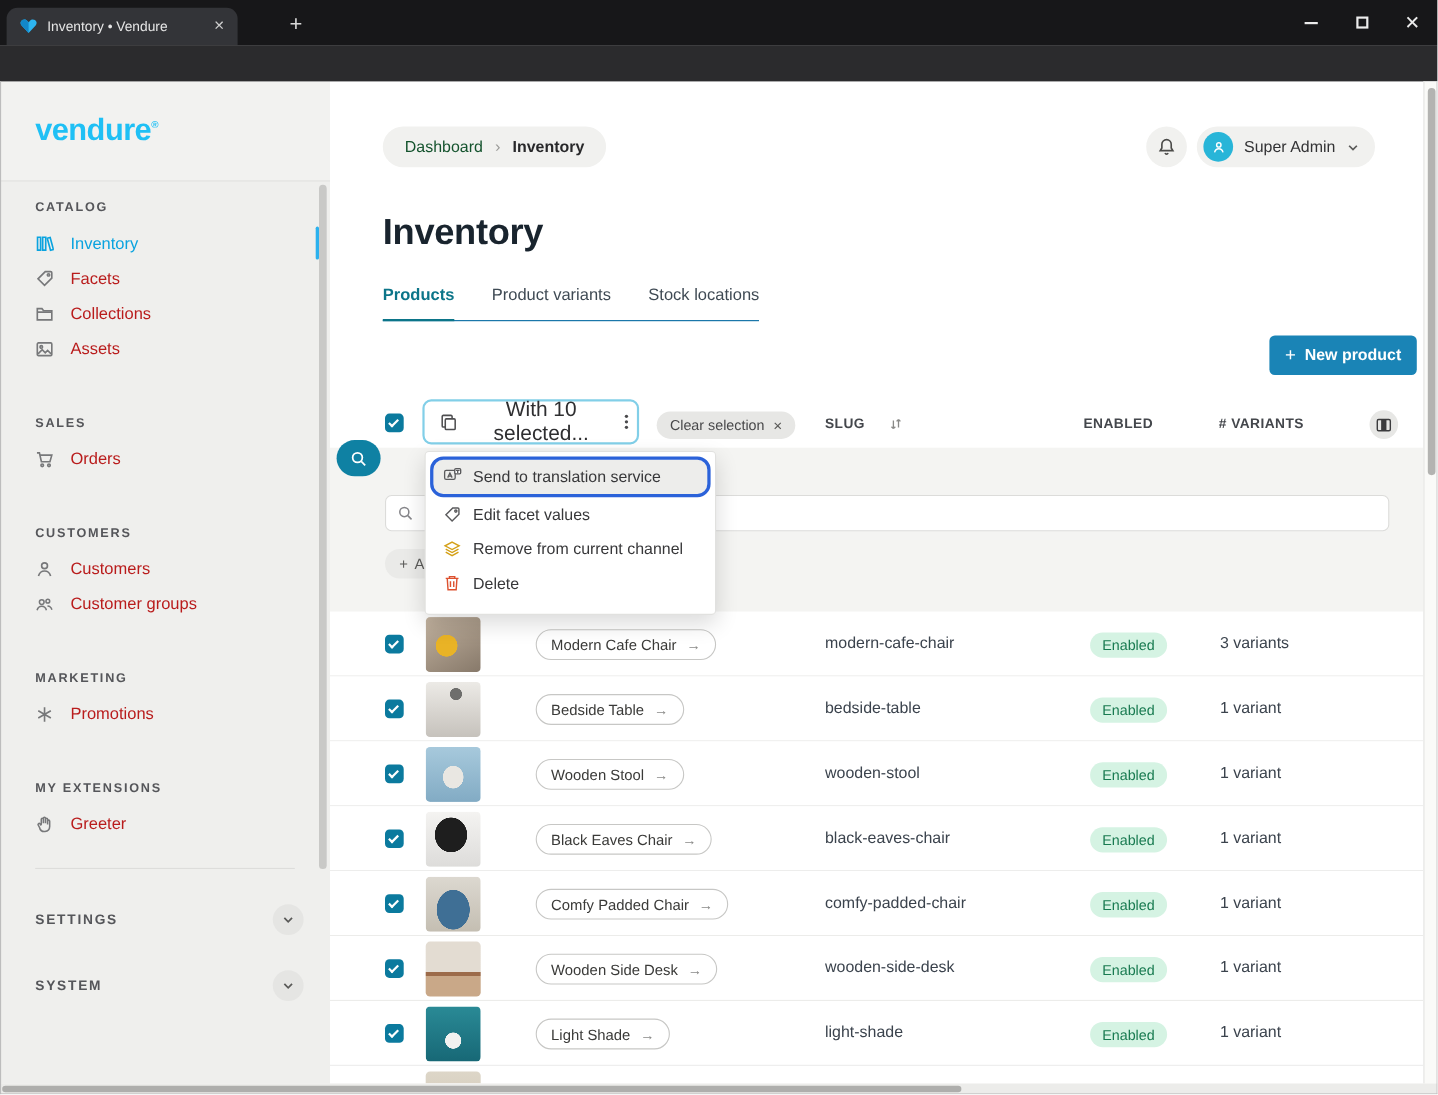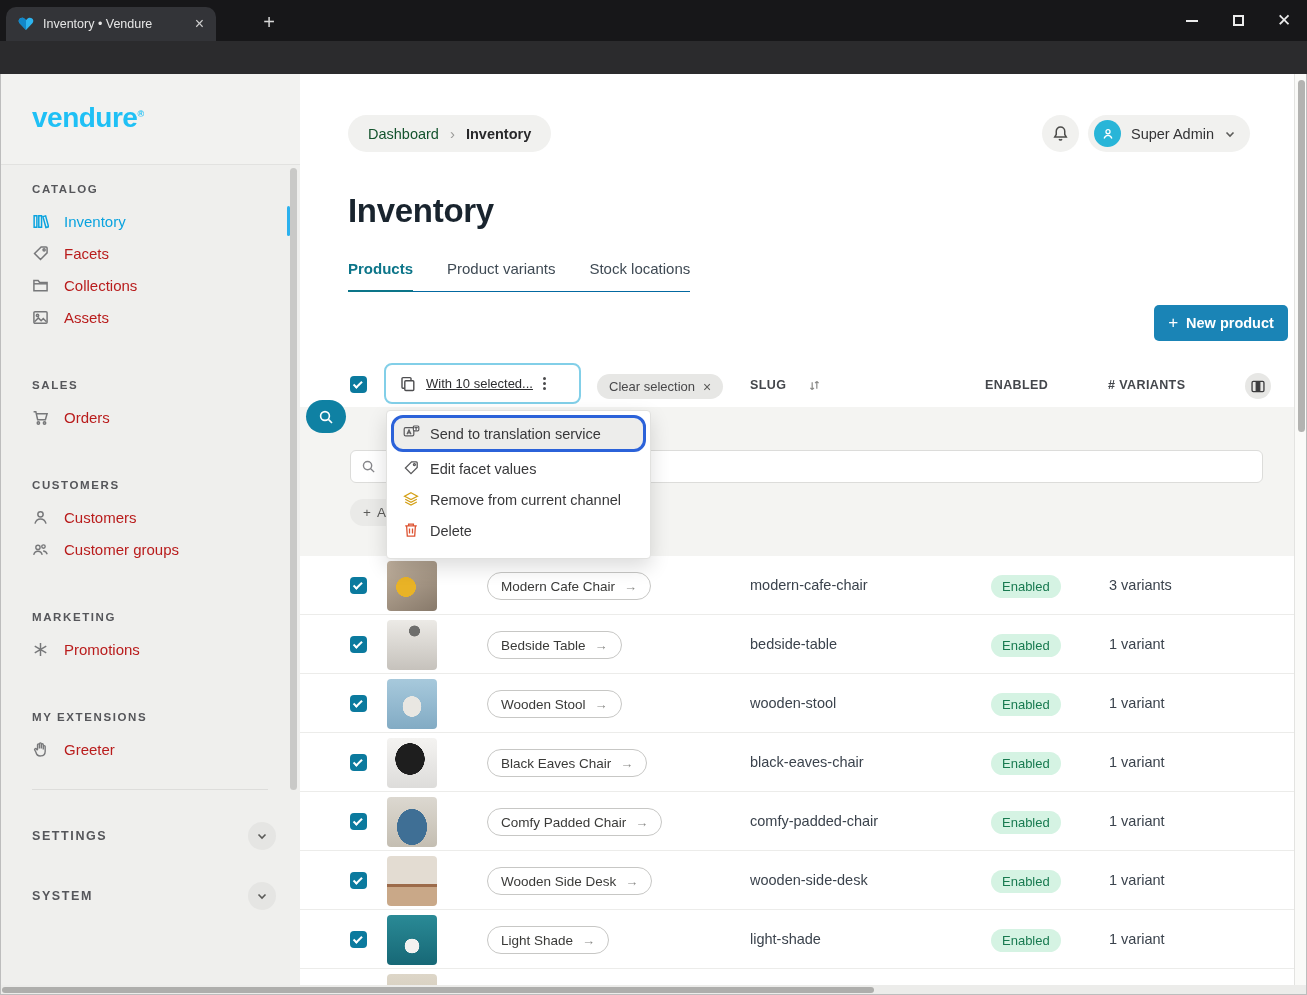--- a/index.html
+++ b/index.html
@@ -79,21 +79,21 @@
   .new-product .plus { font-size:17px; font-weight:normal; }
 
   
   .cb { position:absolute; width:17px; height:17px; background:#0b7a9e; border-radius:4px; display:flex; align-items:center; justify-content:center; cursor:pointer; }
   .cb i { display:block; width:9px; height:5px; border-left:2px solid #fff; border-bottom:2px solid #fff; transform:rotate(-45deg) translate(0,-1px); }
 
   
   .bulk-row { position:absolute; left:0; right:0; top:289px; height:44px; background:#fff; }
   .bulk-row .cb { left:50px; top:13px; }
   .bulk-btn { position:absolute; left:84px; top:0px; width:197px; height:41px; background:#fff; border:2px solid #82cfe8; border-radius:8px; display:flex; align-items:center; padding:0 8px 0 14px; cursor:pointer; font-family:"Liberation Sans",sans-serif; }
-  .bulk-btn .lbl { font-size:13px; color:#2e2e30; margin-left:10px;text-decoration:underline; }
+  .bulk-btn .lbl { font-size:19px; color:#2e2e30; margin-left:10px; }
   .bulk-btn .kebab { margin-left:10px; color:#4a4a4c; font-size:15px; letter-spacing:0; line-height:1; display:flex; flex-direction:column; gap:2px; }
   .bulk-btn .kebab b { width:3px; height:3px; border-radius:50%; background:#4a4a4c; }
   .clear-chip { position:absolute; left:297px; top:11px; height:25px; background:#e7e7e5; border:none; border-radius:13px; display:flex; align-items:center; gap:8px; padding:0 12px; font-size:13px; color:#48484a; font-family:"Liberation Sans",sans-serif; cursor:pointer; }
   .clear-chip .x { font-size:14px; color:#5a5a58; }
   .th-label { position:absolute; top:15px; font-size:12.5px; font-weight:bold; color:#44474c; letter-spacing:0.4px; display:flex; align-items:center; gap:22px; }
   .col-btn { position:absolute; left:945px; top:10px; width:26px; height:26px; border-radius:50%; background:#e7e7e5; border:none; display:flex; align-items:center; justify-content:center; color:#3c3c3e; cursor:pointer; }
 
   
   .filter-panel { position:absolute; left:0; right:0; top:333px; height:149px; background:#f4f4f2; }
   .search-fab { position:absolute; left:6px; top:-7px; width:40px; height:33px; border-radius:17px; background:#0f81a3; border:none; display:flex; align-items:center; justify-content:center; color:#fff; cursor:pointer; z-index:3; }

